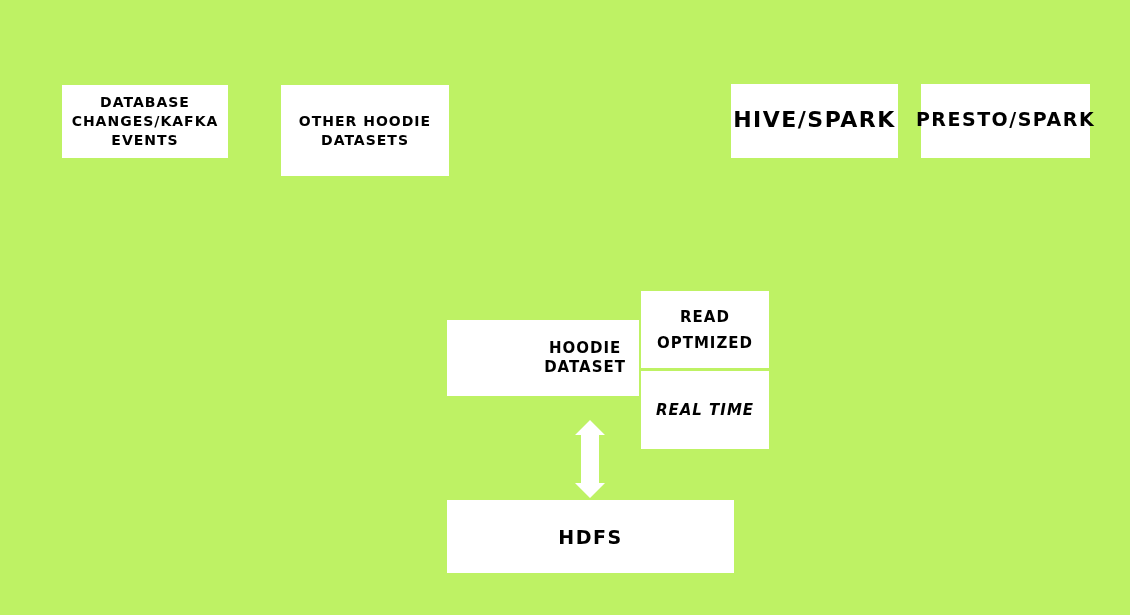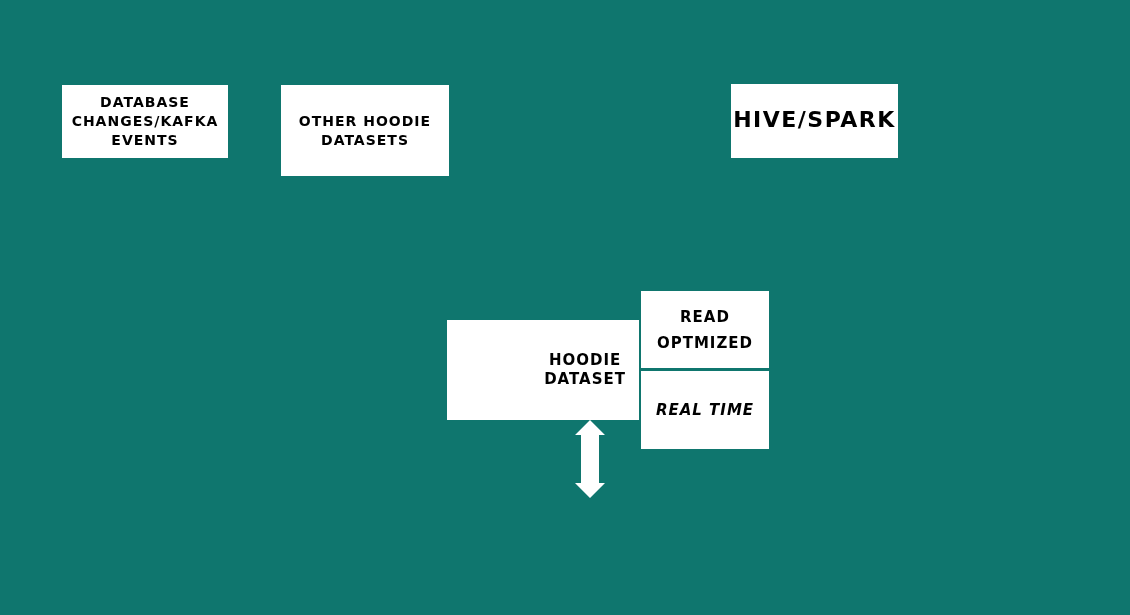--- a/index.html
+++ b/index.html
@@ -4,21 +4,21 @@
 <style>
   html, body {
     margin: 0;
     padding: 0;
     background: #000000;
   }
   .stage {
     position: relative;
     width: 1130px;
     height: 615px;
-    background: #0f766e;
+    background: #bef264;
     overflow: hidden;
     font-family: "DejaVu Sans", "Liberation Sans", sans-serif;
   }
   .node {
     position: absolute;
     background: #ffffff;
     color: #000000;
     display: flex;
     align-items: center;
     justify-content: center;
@@ -34,21 +34,21 @@
   .node-db      { left: 62px;  top: 85px;  width: 166px; height: 73px; }
   .node-db .label { font-size: 14px; line-height: 19px; }
   .node-other   { left: 281px; top: 85px;  width: 168px; height: 91px; }
   .node-other .label { font-size: 14px; line-height: 19px; }
   
   .node-hive    { left: 731px; top: 84px;  width: 167px; height: 74px; }
   .node-hive .label   { font-size: 22px; letter-spacing: 1.5px; margin-top: -4px; }
   .node-presto  { left: 921px; top: 84px;  width: 169px; height: 74px; }
   .node-presto .label { font-size: 19px; letter-spacing: 1.5px; margin-top: -4px; }
   
-  .node-hoodie  { left: 447px; top: 320px; width: 192px; height: 100px;
+  .node-hoodie  { left: 447px; top: 320px; width: 192px; height: 76px;
                   justify-content: flex-end; padding-right: 13px; }
   .node-hoodie .label { font-size: 15px; line-height: 19px; }
   .node-read    { left: 641px; top: 291px; width: 128px; height: 77px; }
   .node-read .label { font-size: 15px; line-height: 26px; }
   .node-real    { left: 641px; top: 371px; width: 128px; height: 78px; }
   .node-real .label { font-size: 15px; line-height: 19px; font-style: italic; }
   
   .node-hdfs    { left: 447px; top: 500px; width: 287px; height: 73px; }
   .node-hdfs .label { font-size: 19px; letter-spacing: 1.5px; }
   
@@ -73,33 +73,39 @@
 
   <div class="node node-other">
     <span class="label">OTHER HOODIE
 DATASETS</span>
   </div>
 
   <div class="node node-hive">
     <span class="label">HIVE/SPARK</span>
   </div>
 
+  <div class="node node-presto">
+    <span class="label">PRESTO/SPARK</span>
+  </div>
 
   <div class="node node-hoodie">
     <span class="label">HOODIE
 DATASET</span>
   </div>
 
   <div class="node node-read">
     <span class="label">READ
 OPTMIZED</span>
   </div>
 
   <div class="node node-real">
     <span class="label">REAL TIME</span>
   </div>
 
+  <div class="node node-hdfs">
+    <span class="label">HDFS</span>
+  </div>
 
   <svg class="arrow-updown" viewBox="0 0 32 78" xmlns="http://www.w3.org/2000/svg">
     <polygon points="16,0 31,15 25,15 25,63 31,63 16,78 1,63 7,63 7,15 1,15" fill="#ffffff"></polygon>
   </svg>
 
 </div>
 
 </body></html>

